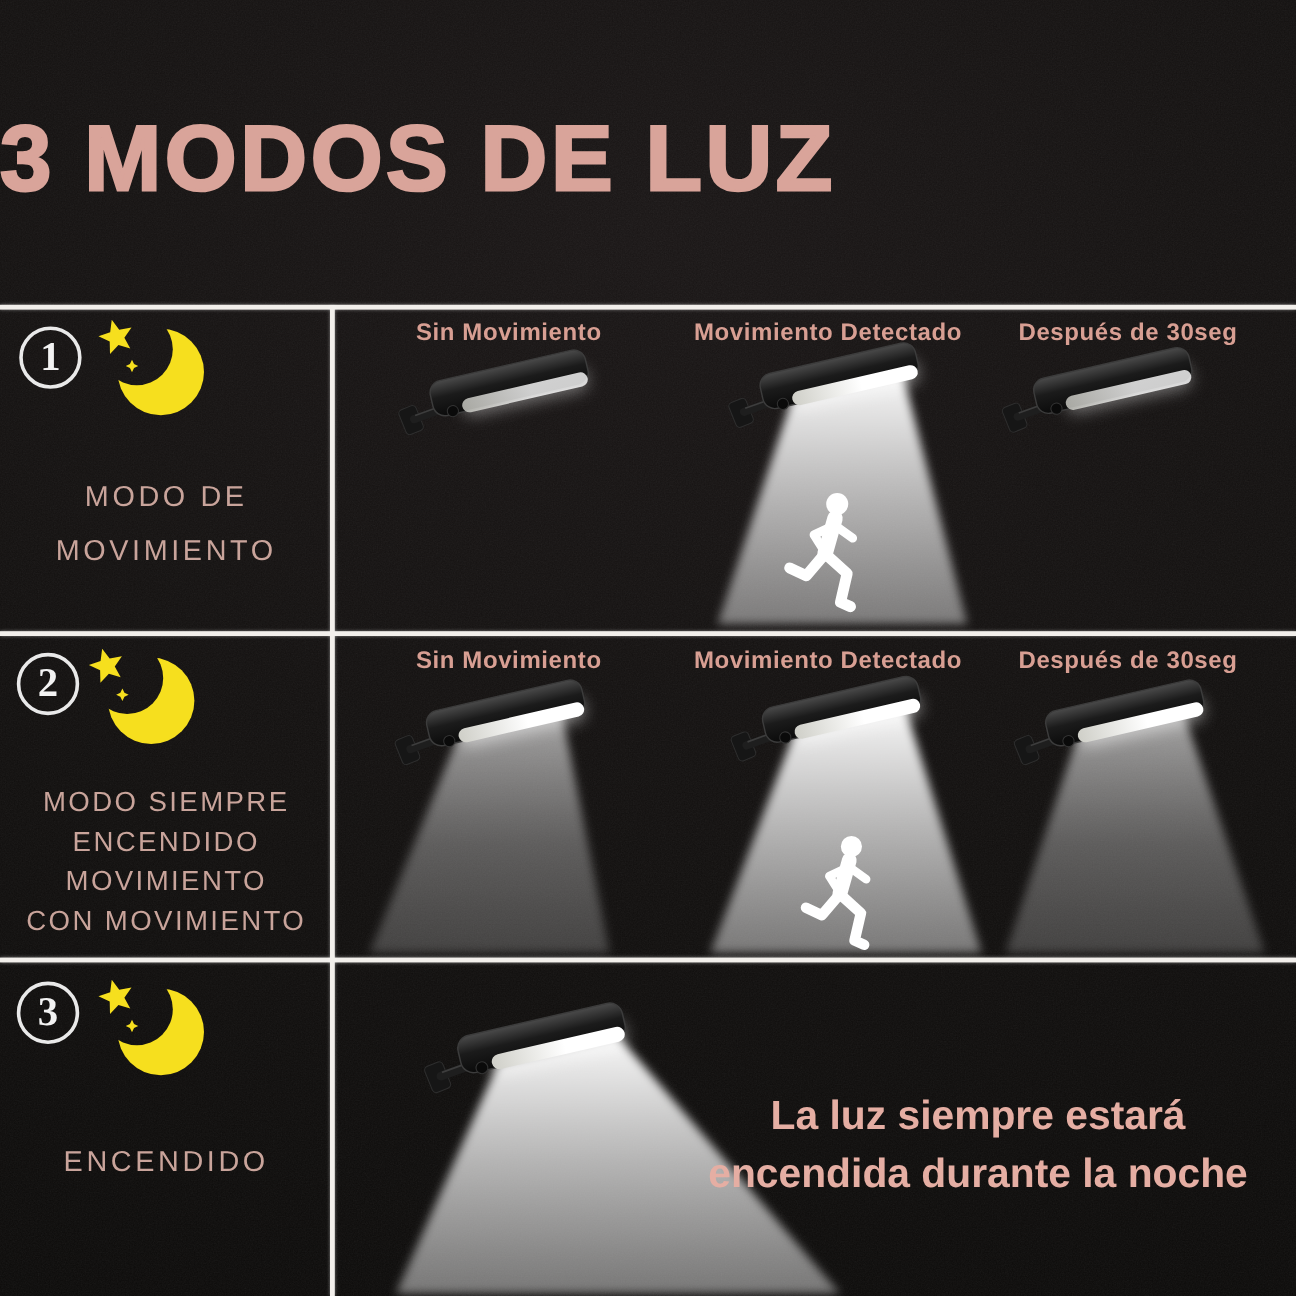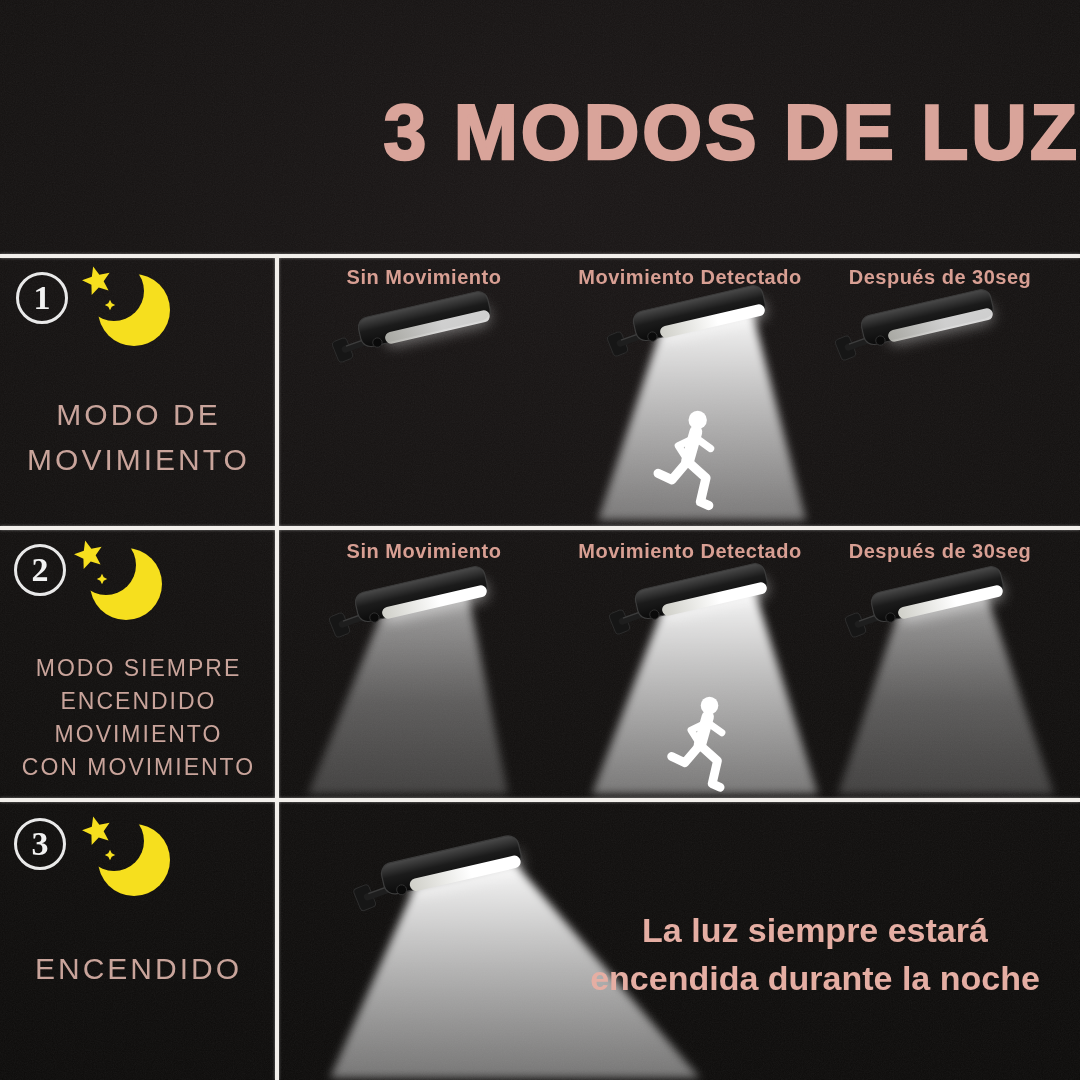--- a/index.html
+++ b/index.html
@@ -4,41 +4,41 @@
 <style>
   html,body{margin:0;padding:0;background:#000;}
   #app{
     position:relative;width:1080px;height:1080px;overflow:hidden;
     background:radial-gradient(140% 95% at 50% 18%, #1a1616 0%, #110f0e 55%, #0b0a09 100%);
     font-family:"Liberation Sans",sans-serif;
   }
   svg.layer{position:absolute;left:0;top:0;pointer-events:none;}
 
   .title{
-    position:absolute;top:36px;left:0;width:1080px;text-align:right;
+    position:absolute;top:36px;left:0;width:1080px;text-align:left;
     font-size:77px;font-weight:800;letter-spacing:3px;color:#d9a49a;
     -webkit-text-stroke:2.4px #d9a49a;
   }
   .subtitle{
     position:absolute;top:152px;left:0;width:1080px;text-align:center;
     font-size:43px;font-weight:400;letter-spacing:1px;color:#fafafa;
   }
 
   .hline{position:absolute;left:0;width:1080px;height:4px;background:#f2efeb;box-shadow:0 0 3px rgba(255,255,255,.45);}
   .vline{position:absolute;left:275px;top:255px;width:4px;height:825px;background:#f2efeb;box-shadow:0 0 3px rgba(255,255,255,.45);}
 
   .badge{
     position:absolute;width:52px;height:52px;border:3px solid #e9e9e9;border-radius:50%;
     color:#f2f2f2;font-family:"Liberation Serif",serif;font-size:34px;font-weight:600;
     display:flex;align-items:center;justify-content:center;box-sizing:border-box;
   }
 
   .mode-label{position:absolute;left:0;width:277px;text-align:center;color:#c9a49b;}
   .mode-label span{display:block;}
-  .mode-label.big{font-size:30px;letter-spacing:3px;line-height:45px;}
+  .mode-label.big{font-size:24px;letter-spacing:3px;line-height:45px;}
   .mode-label.small{font-size:23px;letter-spacing:2px;line-height:33px;}
 
   .state-label{
     position:absolute;text-align:center;font-size:20px;font-weight:700;
     color:#d89f93;letter-spacing:.5px;white-space:nowrap;
   }
 
   .desc{
     position:absolute;left:580px;top:906px;width:470px;text-align:center;
     font-size:34px;font-weight:700;color:#e5aea3;line-height:48px;

